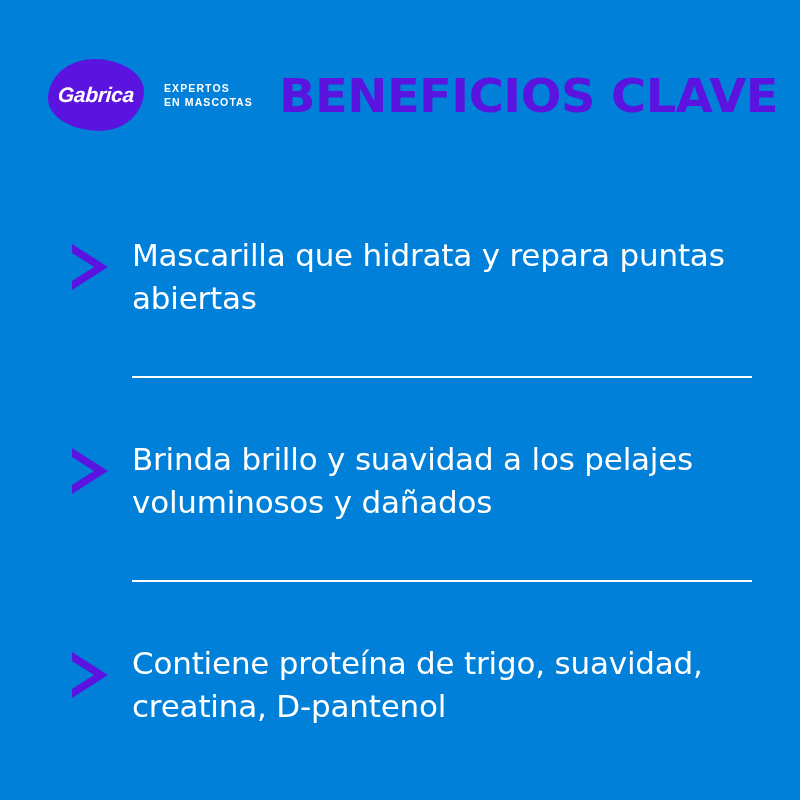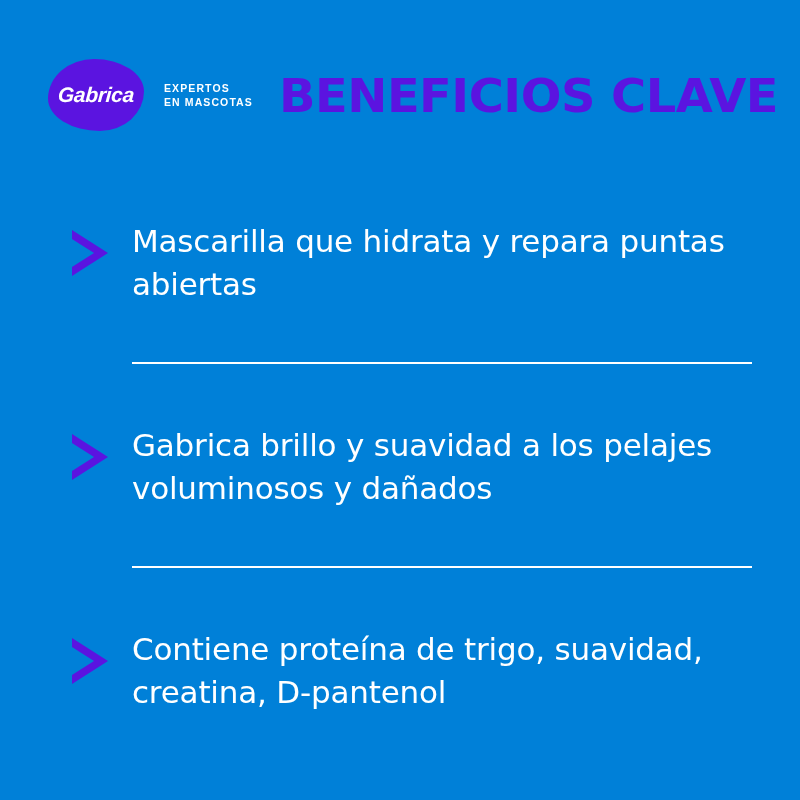--- a/index.html
+++ b/index.html
@@ -71,21 +71,21 @@
     letter-spacing: -0.5px;
     white-space: nowrap;
     font-family: "DejaVu Sans", sans-serif;
     transform: scaleX(1.02);
     transform-origin: left center;
   }
 
   
   .list {
     position: absolute;
-    top: 198px;
+    top: 212px;
     left: 70px;
     right: 48px;
   }
   .item {
     display: flex;
     align-items: flex-start;
     min-height: 130px;
   }
   .arrow {
     flex: 0 0 auto;
@@ -149,21 +149,21 @@
     <div class="divider"></div>
     <div class="spacer-b"></div>
 
     <div class="item">
       <div class="arrow">
         <svg width="40" height="46" viewBox="0 0 40 46" xmlns="http://www.w3.org/2000/svg">
           <path d="M2 0 L2 46 L38 23 Z" fill="#5b14e0"></path>
           <path d="M2 0 L2 46 L38 23 Z" fill="#0080d8" transform="translate(-14,0)"></path>
         </svg>
       </div>
-      <div class="item-text">Gabrica brillo y suavidad a los pelajes voluminosos y dañados</div>
+      <div class="item-text">Brinda brillo y suavidad a los pelajes voluminosos y dañados</div>
     </div>
 
     <div class="spacer-a"></div>
     <div class="divider"></div>
     <div class="spacer-b"></div>
 
     <div class="item">
       <div class="arrow">
         <svg width="40" height="46" viewBox="0 0 40 46" xmlns="http://www.w3.org/2000/svg">
           <path d="M2 0 L2 46 L38 23 Z" fill="#5b14e0"></path>

